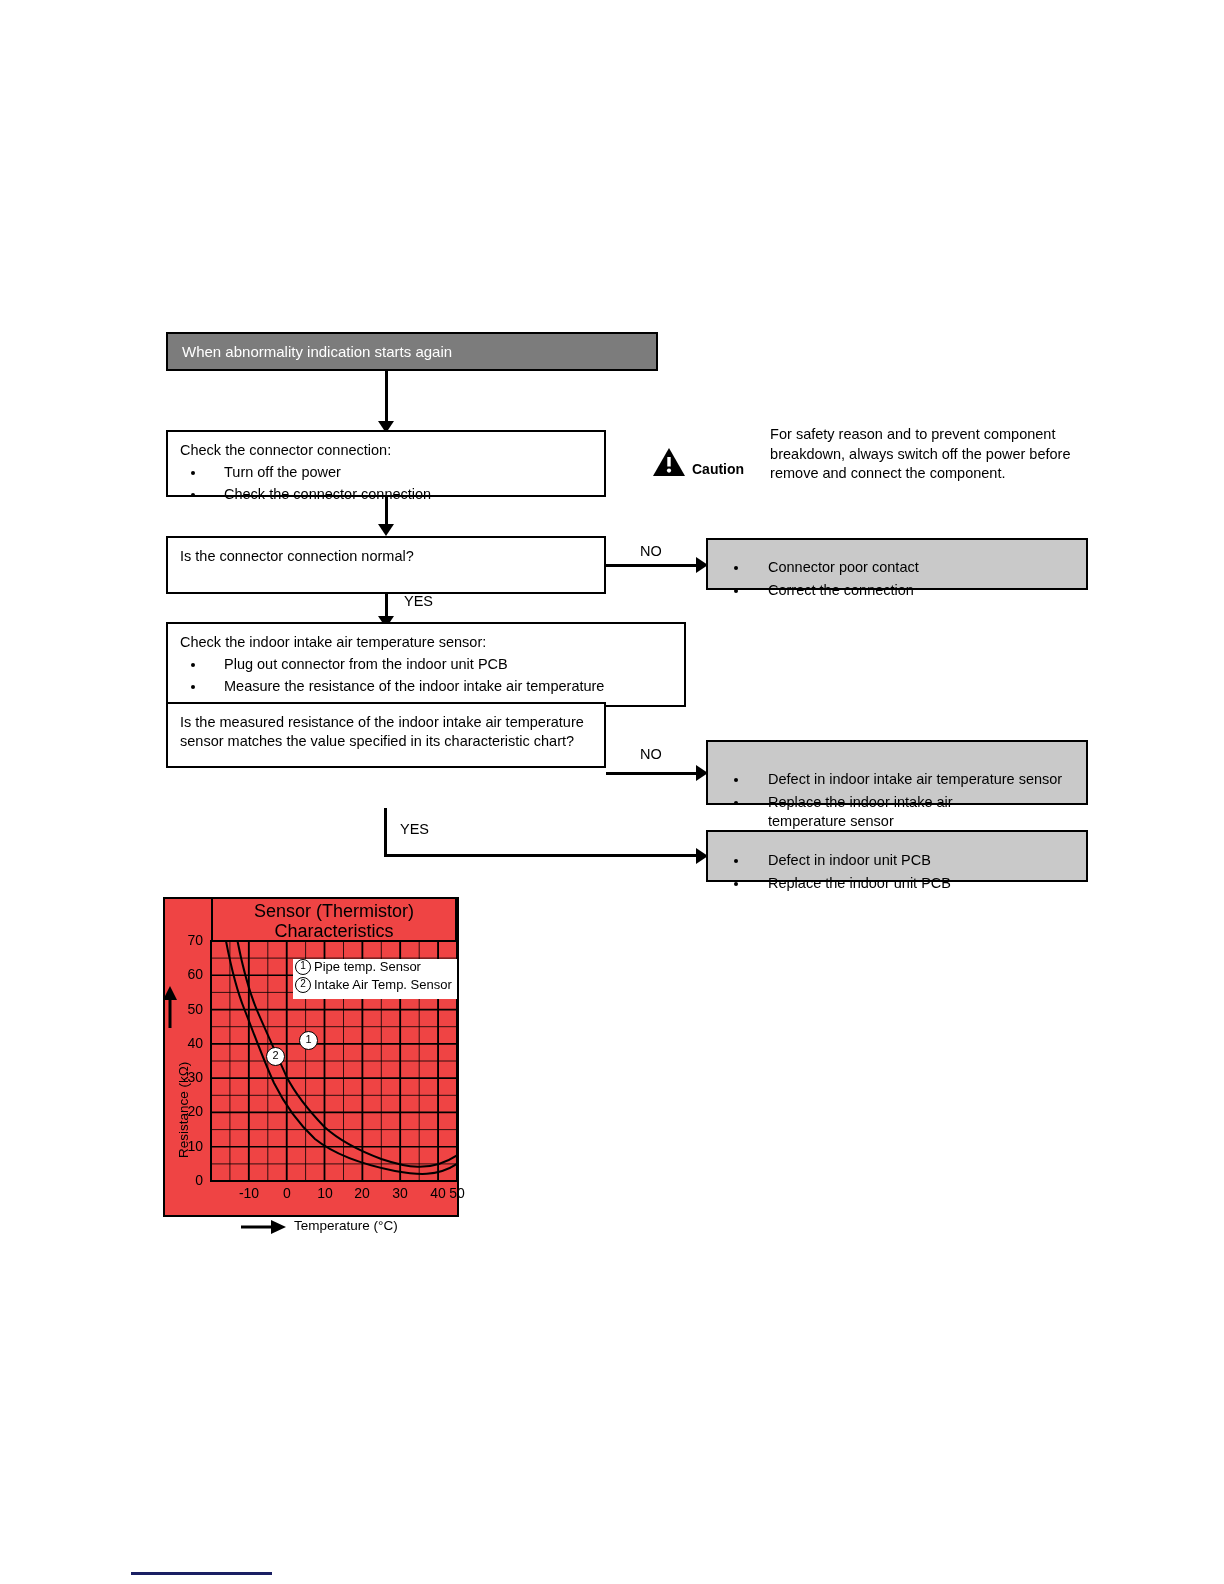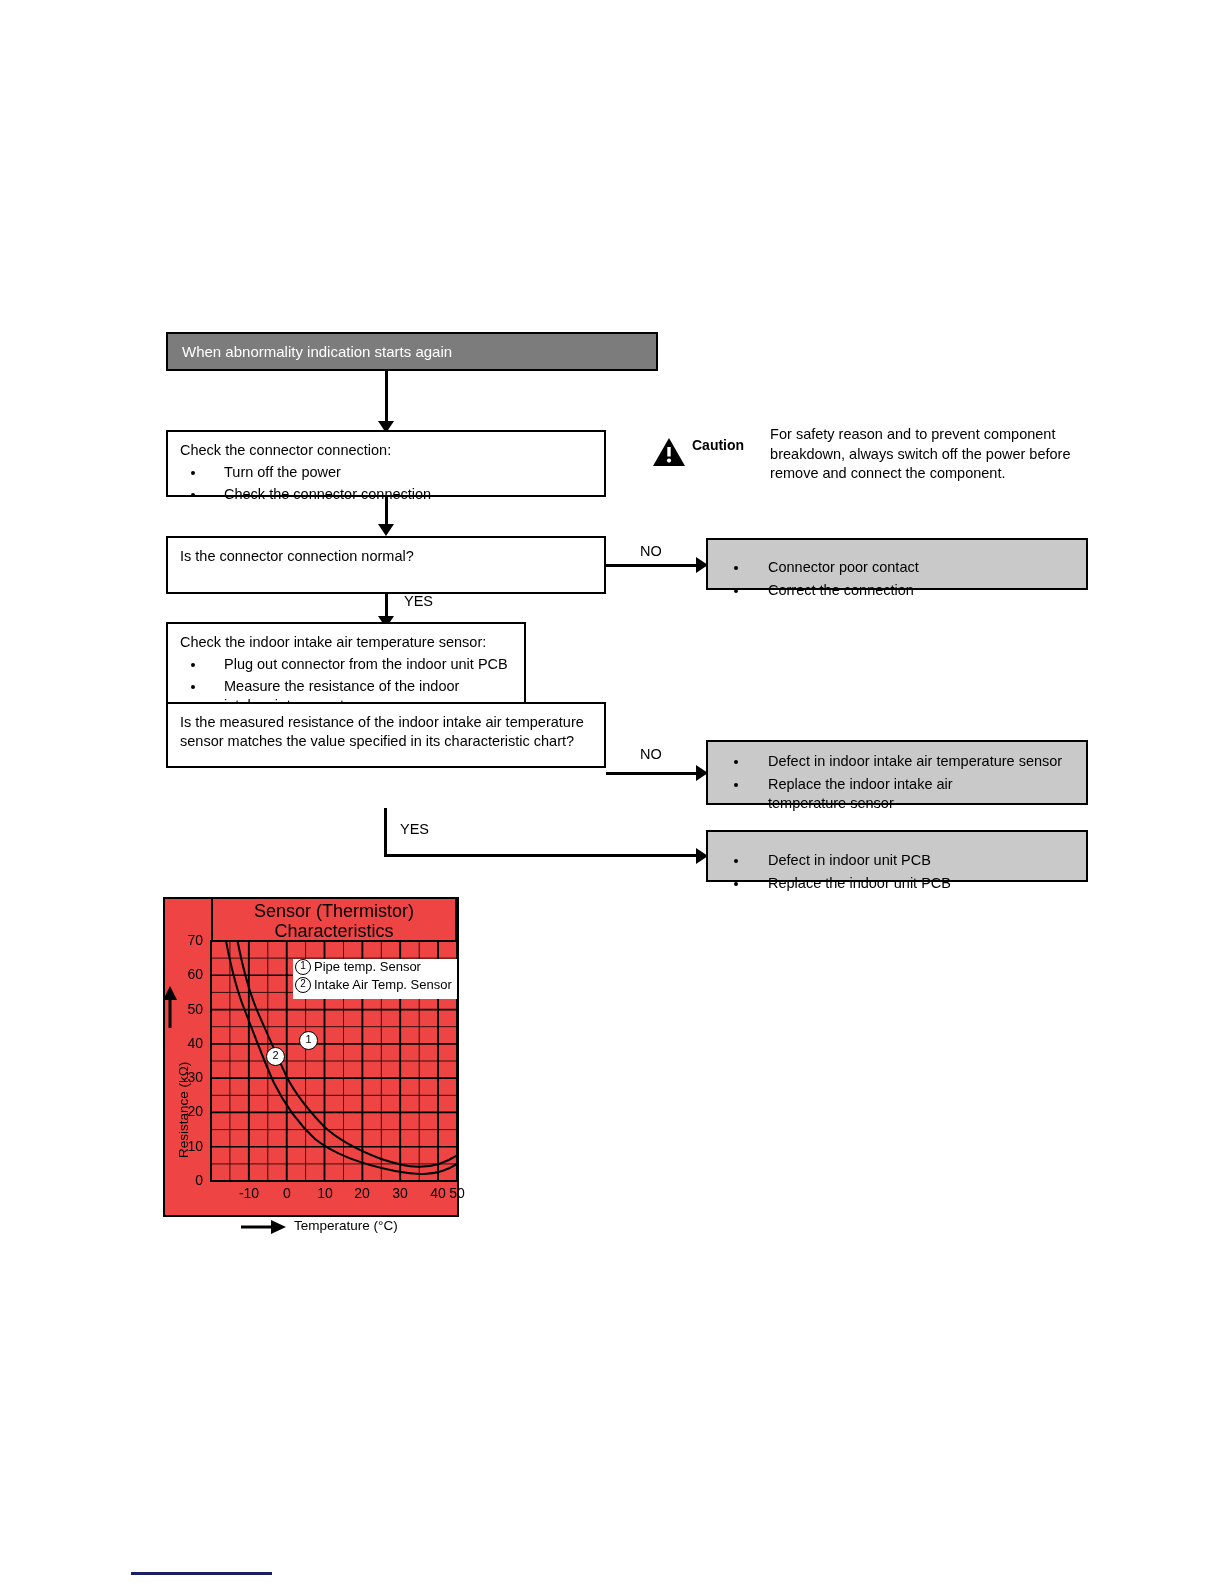--- a/index.html
+++ b/index.html
@@ -97,22 +97,22 @@
   }
 
   
   .caution-wrap {
     position: absolute;
     display: flex;
     align-items: flex-start;
   }
   .caution-icon-row {
     display: flex;
-    align-items: flex-start;
-    margin-top: 12px;
+    align-items: flex-end;
+    margin-top: 22px;
   }
   .caution-word {
     font-size: 14px;
     font-weight: bold;
     margin-left: 6px;
   }
   .caution-text {
     font-size: 14.5px;
     line-height: 1.36;
     margin-left: 26px;
@@ -222,21 +222,21 @@
         <li style="margin-top:11px;">Connector poor contact</li>
         <li>Correct the connection</li>
       </ul>
     </div>
   </div>
 
   <div class="vline" style="left:385px; top:594px; height:25px;"></div>
   <div class="arrow-down" style="left:378px; top:616px;"></div>
   <div class="edge-label" style="left:404px; top:593px;">YES</div>
 
-  <div class="node" style="left:166px; top:622px; width:360px; height:85px;">
+  <div class="node" style="left:166px; top:622px; width:520px; height:85px;">
     <div class="node-inner">
       <div class="node-title">Check the indoor intake air temperature sensor:</div>
       <ul class="bullets">
         <li>Plug out connector from the indoor unit PCB</li>
         <li style="padding-right:40px;">Measure the resistance of the indoor intake air temperature sensor</li>
       </ul>
     </div>
   </div>
 
   <div class="vline" style="left:385px; top:707px; height:30px;"></div>
@@ -246,21 +246,21 @@
     <div class="node-inner">
       <div>Is the measured resistance of the indoor intake air temperature sensor matches the value specified in its characteristic chart?</div>
     </div>
   </div>
 
   <div class="hline" style="left:606px; top:772px; width:92px;"></div>
   <div class="arrow-right" style="left:696px; top:765px;"></div>
   <div class="edge-label" style="left:640px; top:746px;">NO</div>
 
   <div class="node node-result" style="left:706px; top:740px; width:382px; height:65px;">
-    <div class="node-inner" style="padding-top:10px;">
+    <div class="node-inner" style="padding-top:10px;margin-top:18px;">
       <ul class="bullets">
         <li style="margin-top:0;">Defect in indoor intake air temperature sensor</li>
         <li style="padding-right:44px;">Replace the indoor intake air temperature sensor</li>
       </ul>
     </div>
   </div>
 
   <div class="vline" style="left:384px; top:808px; height:49px;"></div>
   <div class="hline" style="left:384px; top:854px; width:314px;"></div>
   <div class="arrow-right" style="left:696px; top:848px;"></div>

